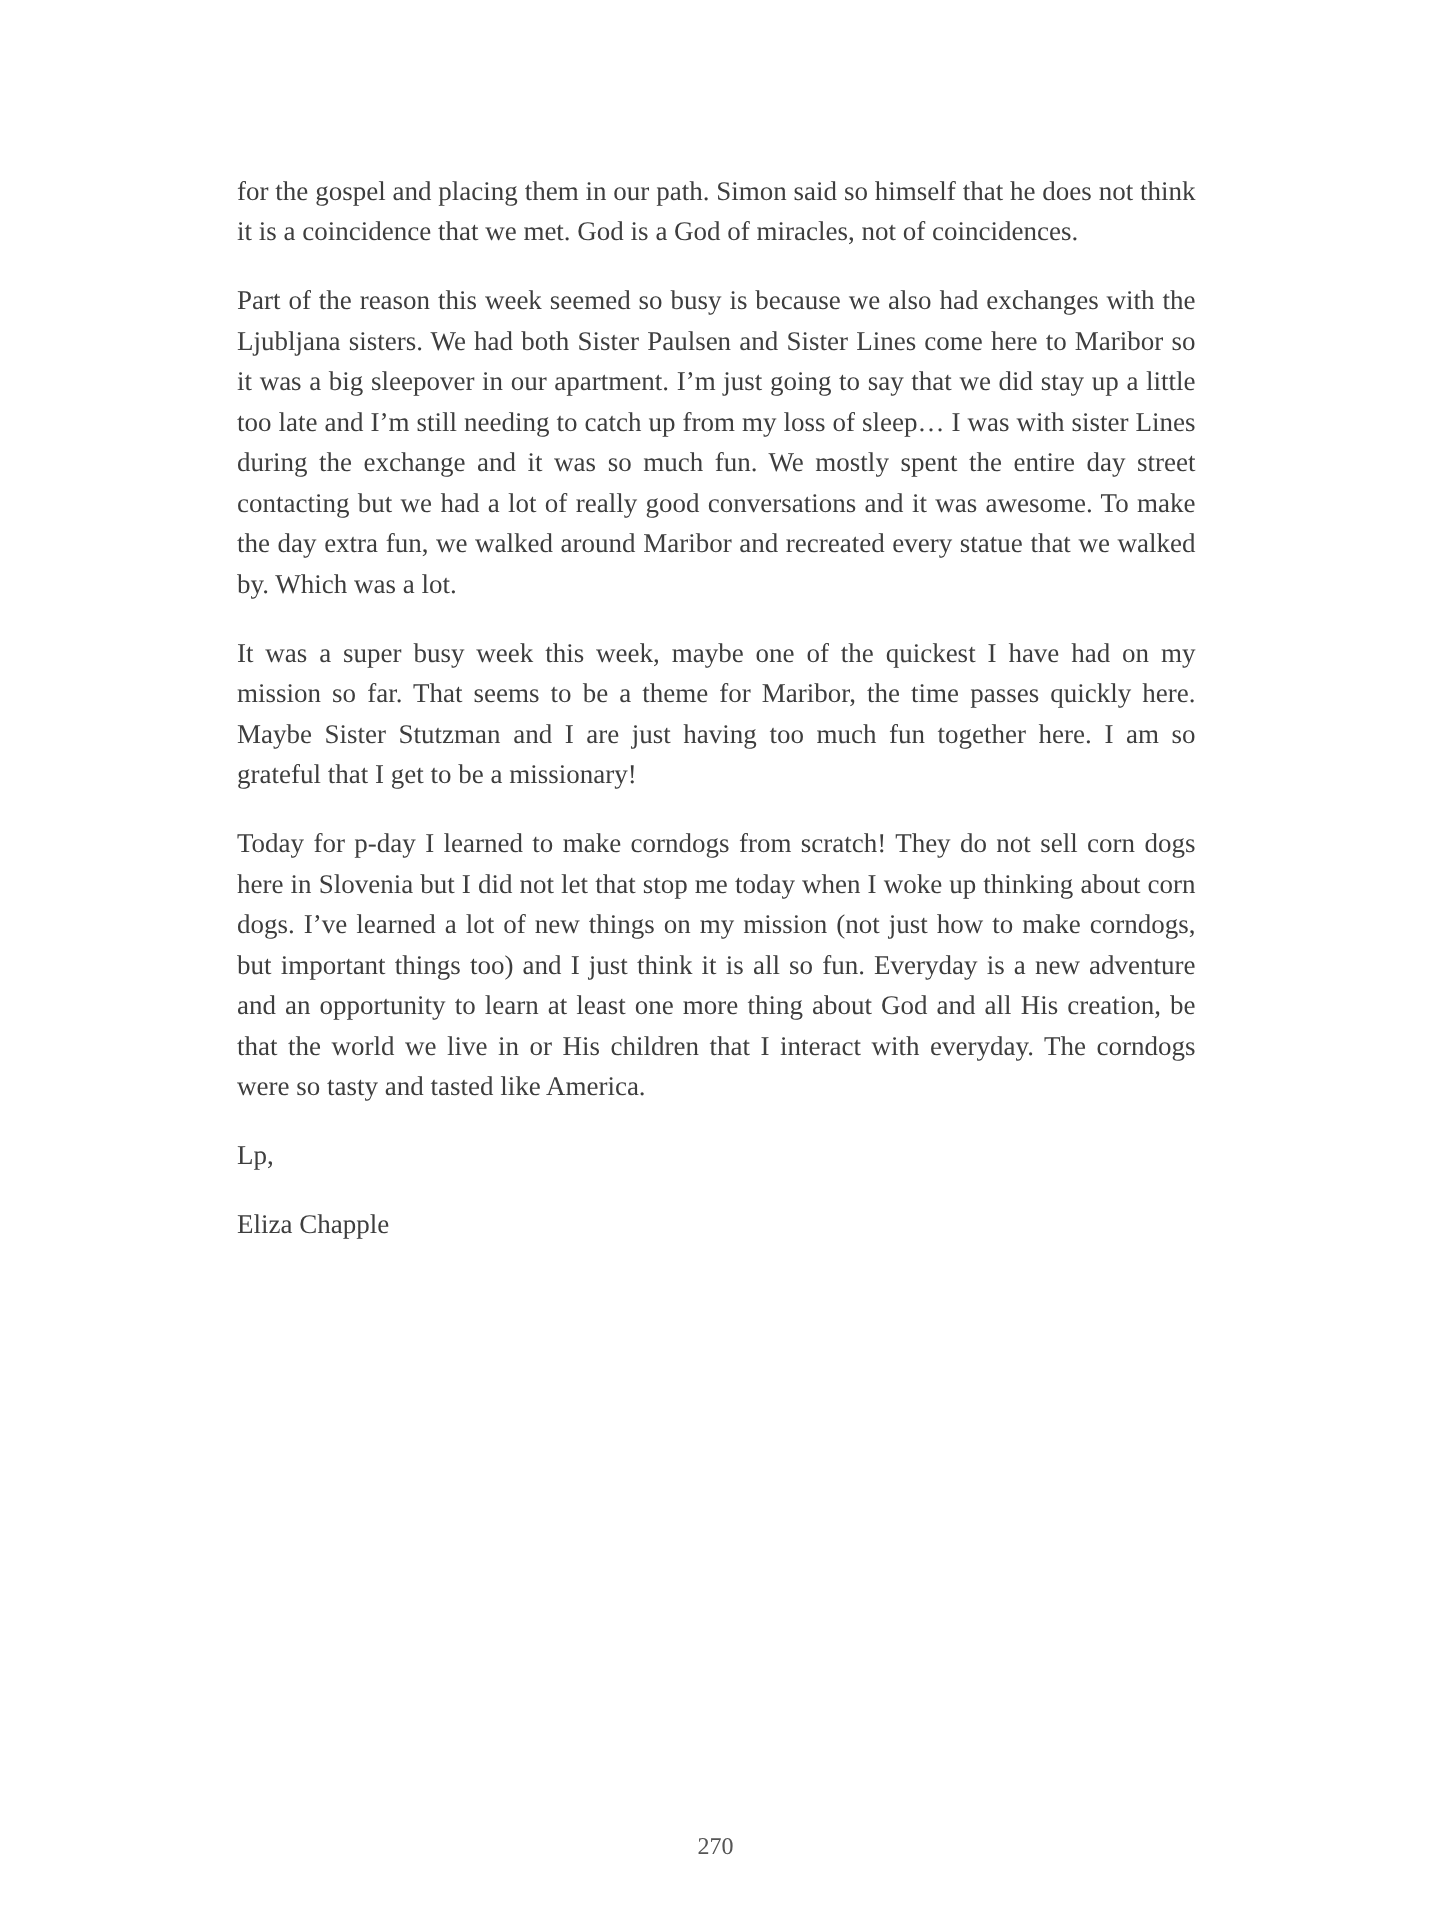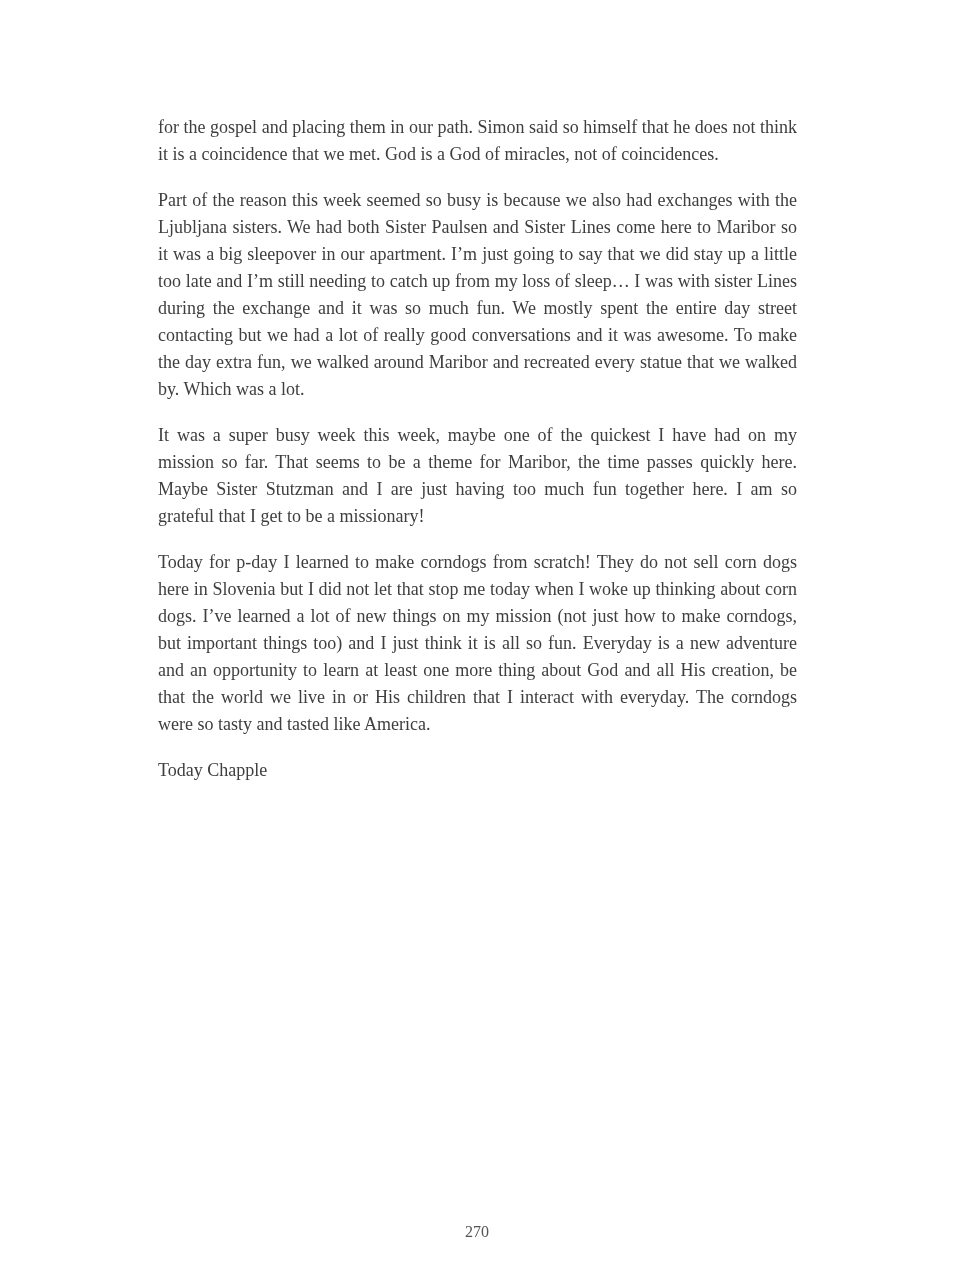--- a/index.html
+++ b/index.html
@@ -47,16 +47,17 @@
   </style>
 </head>
 <body>
 
 <div class="page">
   <div class="letter-body">
     <p>for the gospel and placing them in our path. Simon said so himself that he does not think it is a coincidence that we met. God is a God of miracles, not of coincidences.</p>
     <p>Part of the reason this week seemed so busy is because we also had exchanges with the Ljubljana sisters. We had both Sister Paulsen and Sister Lines come here to Maribor so it was a big sleepover in our apartment. I’m just going to say that we did stay up a little too late and I’m still needing to catch up from my loss of sleep… I was with sister Lines during the exchange and it was so much fun. We mostly spent the entire day street contacting but we had a lot of really good conversations and it was awesome. To make the day extra fun, we walked around Maribor and recreated every statue that we walked by. Which was a lot.</p>
     <p>It was a super busy week this week, maybe one of the quickest I have had on my mission so far. That seems to be a theme for Maribor, the time passes quickly here. Maybe Sister Stutzman and I are just having too much fun together here. I am so grateful that I get to be a missionary!</p>
     <p>Today for p-day I learned to make corndogs from scratch! They do not sell corn dogs here in Slovenia but I did not let that stop me today when I woke up thinking about corn dogs. I’ve learned a lot of new things on my mission (not just how to make corndogs, but important things too) and I just think it is all so fun. Everyday is a new adventure and an opportunity to learn at least one more thing about God and all His creation, be that the world we live in or His children that I interact with everyday. The corndogs were so tasty and tasted like America.</p>
-    <p class="signature-line">Today Chapple</p>
+    <p class="signature-line">Lp,</p>
+    <p class="signature-line">Eliza Chapple</p>
   </div>
   <div class="page-number">270</div>
 </div>
 
 </body></html>

